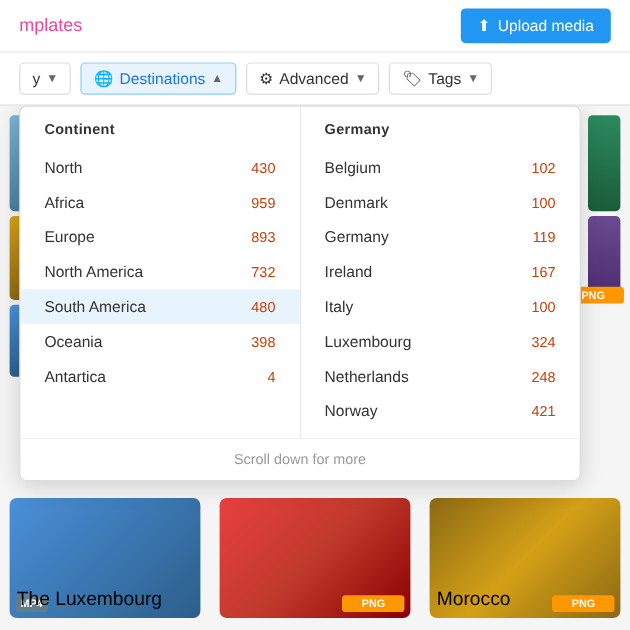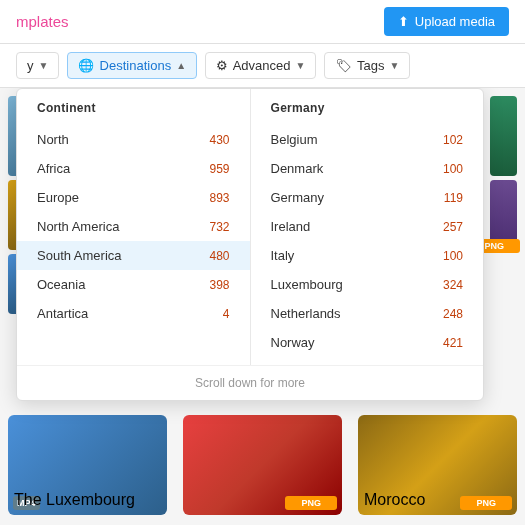--- a/index.html
+++ b/index.html
@@ -317,21 +317,21 @@
         <div class="col-item">
           <span>Denmark</span>
           <span class="count">100</span>
         </div>
         <div class="col-item">
           <span>Germany</span>
           <span class="count">119</span>
         </div>
         <div class="col-item">
           <span>Ireland</span>
-          <span class="count">257</span>
+          <span class="count">167</span>
         </div>
         <div class="col-item">
           <span>Italy</span>
           <span class="count">100</span>
         </div>
         <div class="col-item">
           <span>Luxembourg</span>
           <span class="count">324</span>
         </div>
         <div class="col-item">

